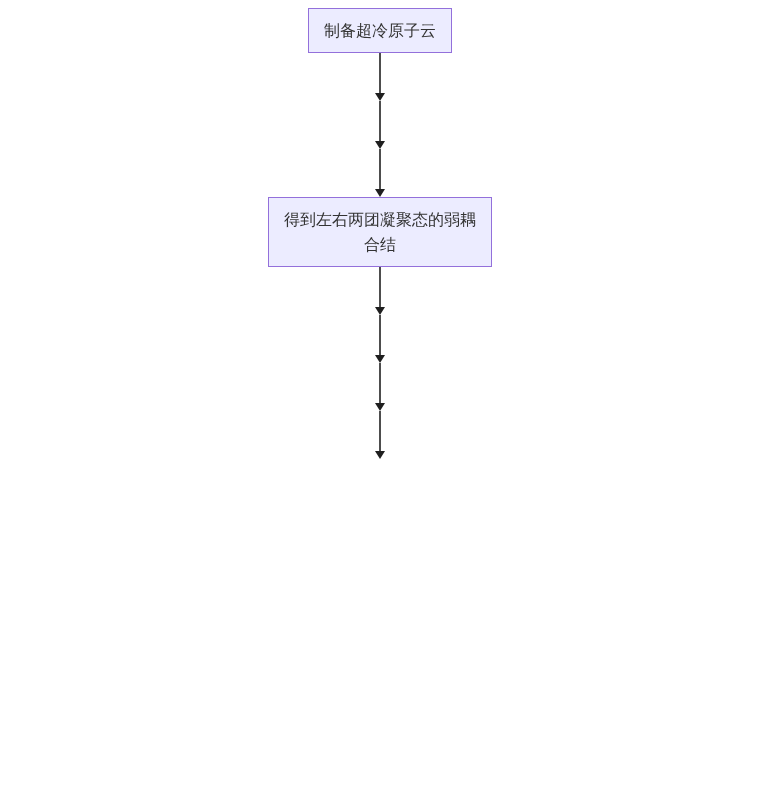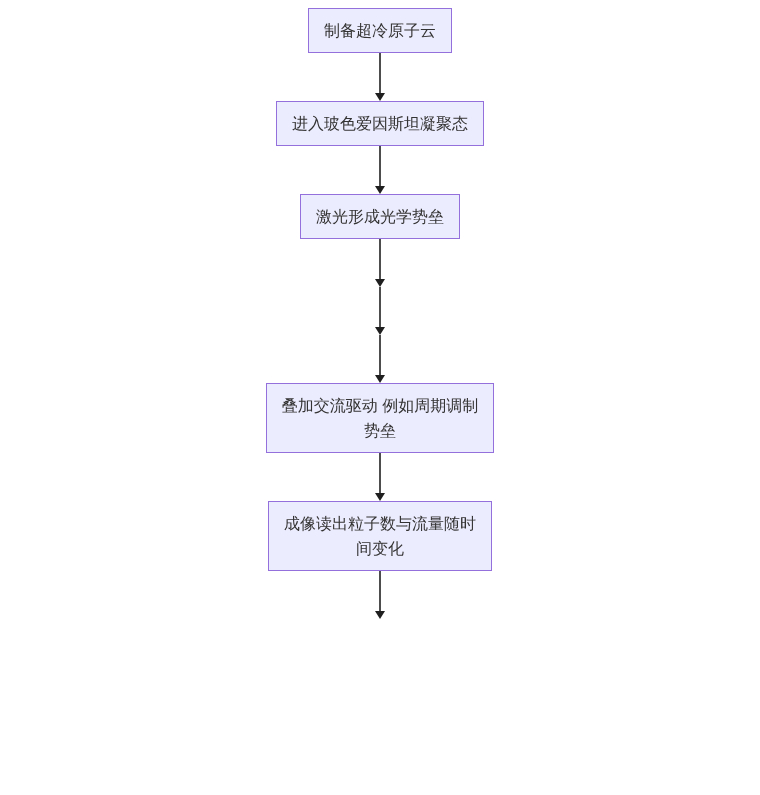--- a/index.html
+++ b/index.html
@@ -62,64 +62,54 @@
 
   <div class="node">
     <span class="node-label">制备超冷原子云</span>
   </div>
 
   <div class="arrow">
     <div class="arrow-line"></div>
     <div class="arrow-head"></div>
   </div>
 
-  <div class="node">
-    <span class="node-label">进入玻色爱因斯坦凝聚态</span>
+
+  <div class="arrow">
+    <div class="arrow-line"></div>
+    <div class="arrow-head"></div>
   </div>
+
 
   <div class="arrow">
     <div class="arrow-line"></div>
     <div class="arrow-head"></div>
   </div>
 
   <div class="node">
-    <span class="node-label">激光形成光学势垒</span>
+    <span class="node-label">得到左右两团凝聚态的弱耦
+合结</span>
   </div>
 
   <div class="arrow">
     <div class="arrow-line"></div>
     <div class="arrow-head"></div>
   </div>
 
 
   <div class="arrow">
     <div class="arrow-line"></div>
     <div class="arrow-head"></div>
   </div>
 
 
   <div class="arrow">
     <div class="arrow-line"></div>
     <div class="arrow-head"></div>
   </div>
 
-  <div class="node">
-    <span class="node-label">叠加交流驱动 例如周期调制
-势垒</span>
-  </div>
-
-  <div class="arrow">
-    <div class="arrow-line"></div>
-    <div class="arrow-head"></div>
-  </div>
-
-  <div class="node">
-    <span class="node-label">成像读出粒子数与流量随时
-间变化</span>
-  </div>
 
   <div class="arrow">
     <div class="arrow-line"></div>
     <div class="arrow-head"></div>
   </div>
 
 
 </div>
 
 </body></html>

